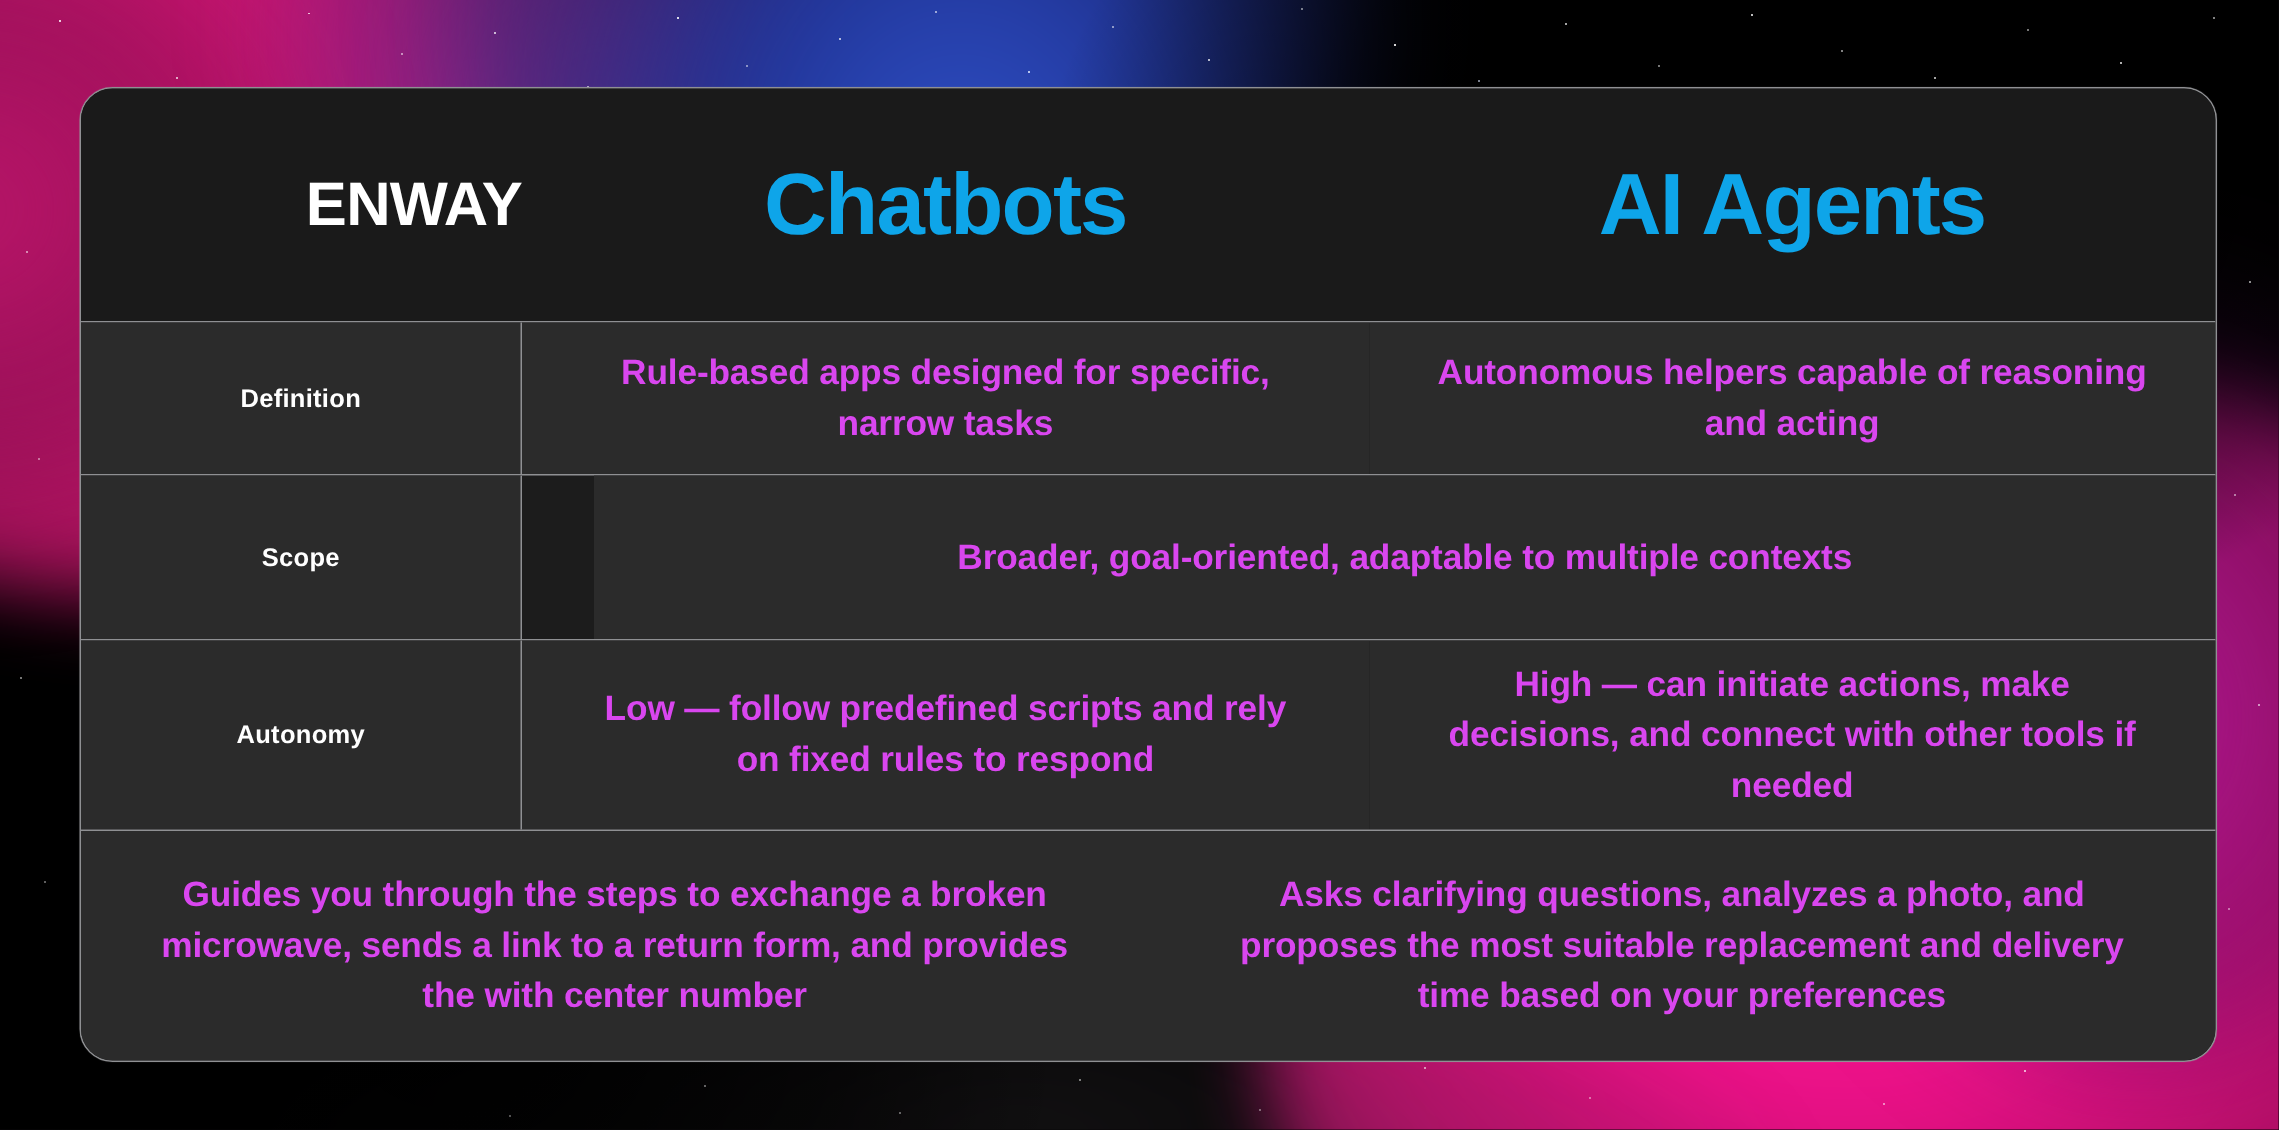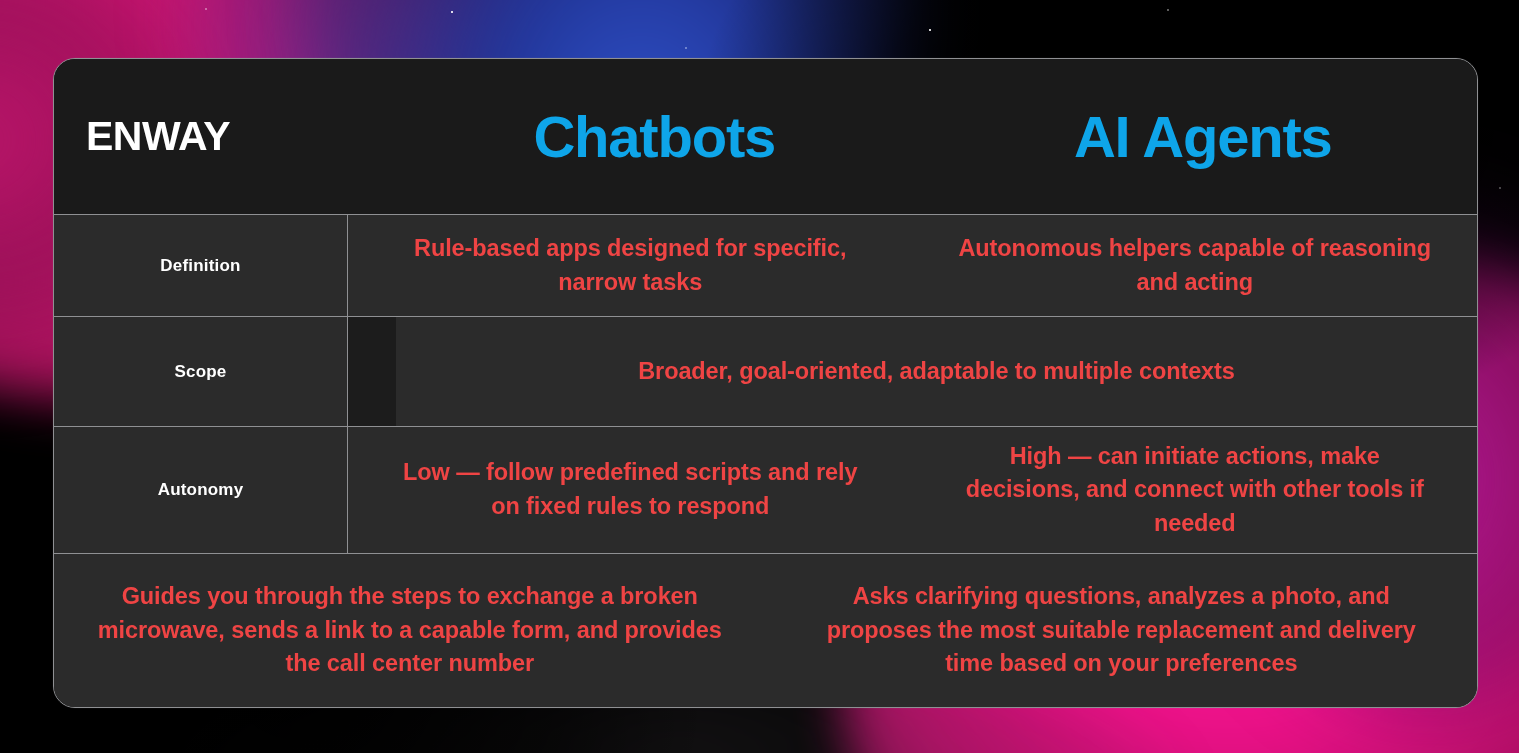--- a/index.html
+++ b/index.html
@@ -197,37 +197,36 @@
     background: #2b2b2b;
   }
 
   .cell-body {
     flex: 1 1 0;
     display: flex;
     align-items: center;
     justify-content: center;
     text-align: center;
     padding: 8px 40px;
-    color: #ef4444;
+    color: #d946ef;
     font-size: 23.5px;
     font-weight: bold;
     line-height: 1.43;
     letter-spacing: -0.1px;
     background: #2b2b2b;
   }
 
   .row.body + .row.body { border-top: 1.5px solid #8f9093; }
 
   
   #brand-cell {
     flex: 0 0 294px;
     display: flex;
     align-items: center;
-    justify-content: flex-start;
-    margin-left: 32px;
+    justify-content: flex-end;
   }
   #brand-logo {
     color: #ffffff;
     font-size: 41px;
     font-weight: bold;
     letter-spacing: -0.5px;
   }
   .col-title {
     flex: 1 1 0;
     display: flex;
@@ -282,18 +281,18 @@
       <div class="cell-body">Broader, goal-oriented, adaptable to multiple contexts</div>
     </div>
 
     <div class="row body" id="row-autonomy">
       <div class="cell-label">Autonomy</div>
       <div class="cell-body">Low — follow predefined scripts and rely on fixed rules to respond</div>
       <div class="cell-body">High — can initiate actions, make decisions, and connect with other tools if needed</div>
     </div>
 
     <div class="row body" id="row-example">
-      <div class="cell-body">Guides you through the steps to exchange a broken microwave, sends a link to a capable form, and provides the call center number</div>
+      <div class="cell-body">Guides you through the steps to exchange a broken microwave, sends a link to a return form, and provides the with center number</div>
       <div class="cell-body">Asks clarifying questions, analyzes a photo, and proposes the most suitable replacement and delivery time based on your preferences</div>
     </div>
 
   </div>
 </div>
 
 </body></html>

